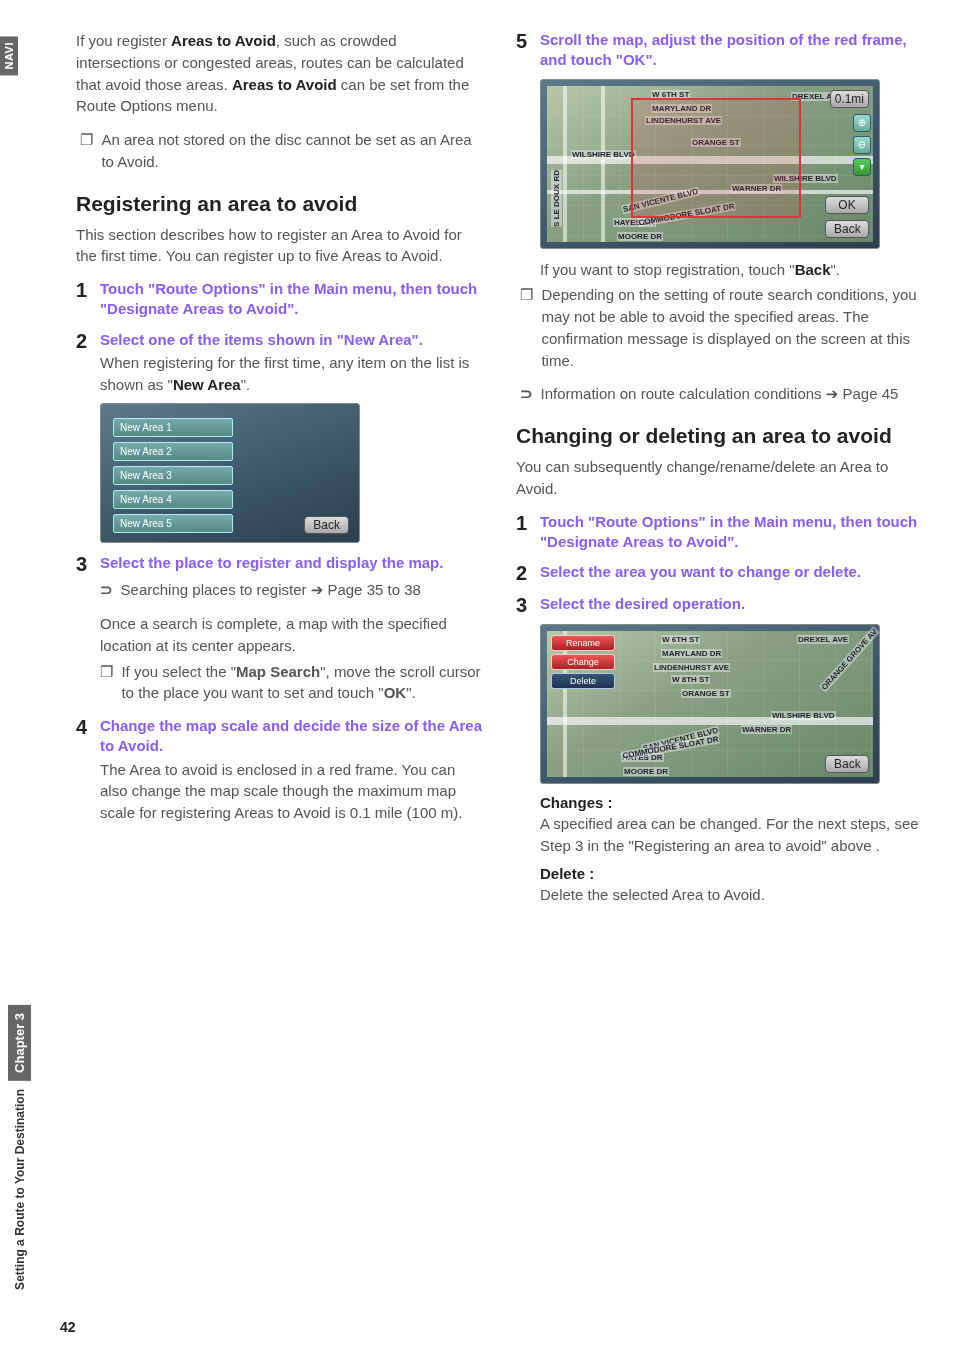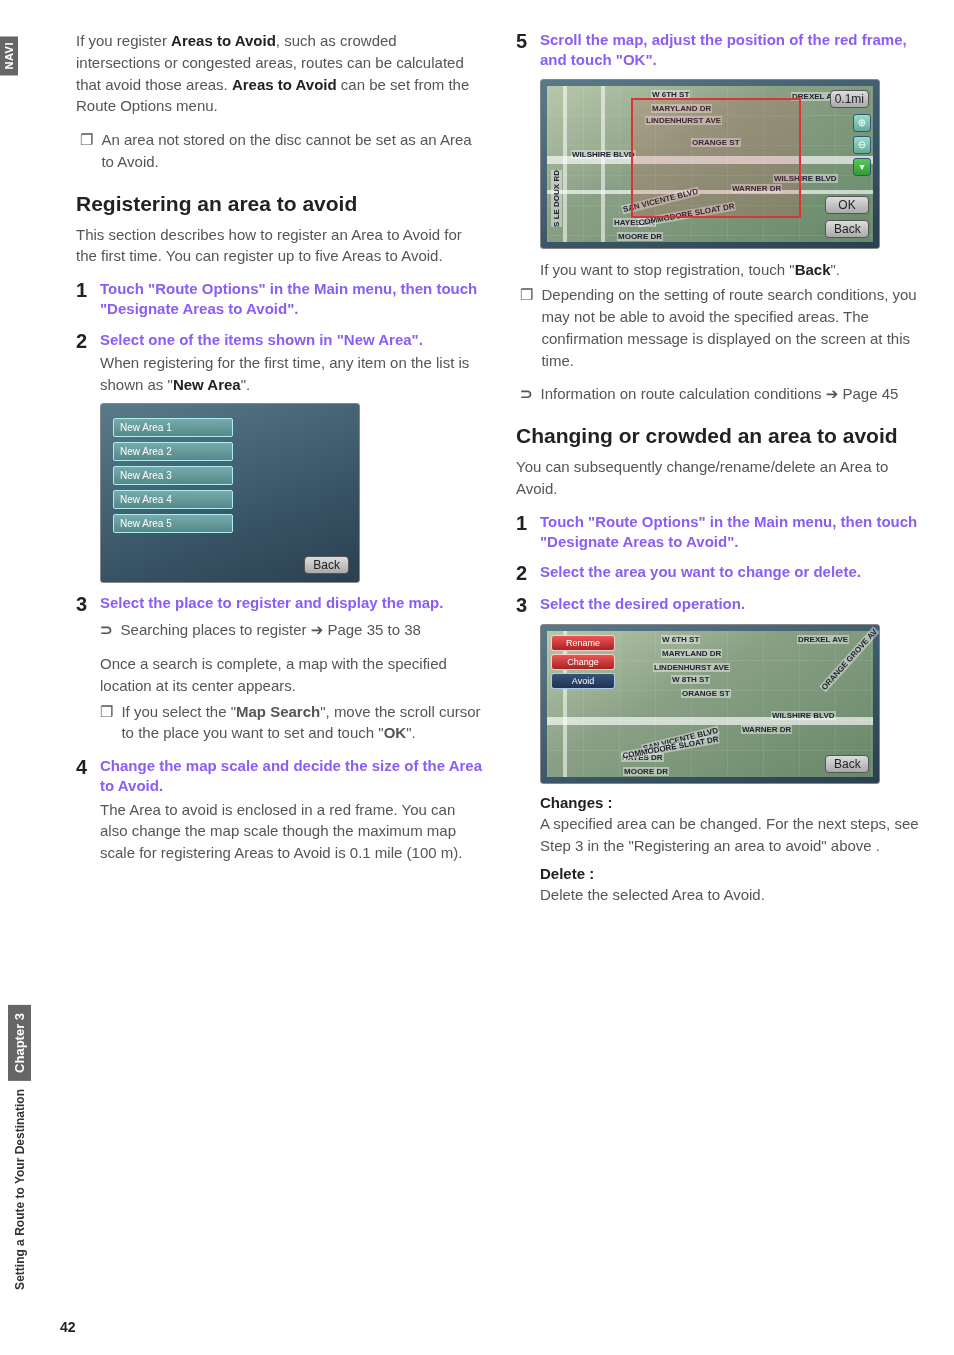--- a/index.html
+++ b/index.html
@@ -133,21 +133,21 @@
   }
   .indent { margin-left: 24px; }
   .screenshot {
     background: linear-gradient(160deg,#5a7a8a 0%,#3a5568 60%,#2a4050 100%);
     border-radius: 3px;
     border: 1px solid #888;
     margin: 8px 0 10px 24px;
   }
   .shot-list {
     width: 260px;
-    height: 180px;
+    height: 140px;
     padding: 14px 24px 8px 12px;
     position: relative;
   }
   .shot-list .row {
     background: linear-gradient(#7aa, #588);
     border: 1px solid #aee;
     color: #fff;
     font-size: 10px;
     padding: 3px 6px;
     margin-bottom: 5px;
@@ -385,21 +385,21 @@
         <span>Depending on the setting of route search conditions, you may not be able to avoid the specified areas. The confirmation message is displayed on the screen at this time.</span>
       </div>
 
       <div class="bullet arrow-bullet">
         <span class="mark"></span>
         <span>
           <span>Information on route calculation conditions </span><span class="arrow">➔</span><span> Page 45</span>
         </span>
       </div>
 
-      <h2 class="sub-title">Changing or crowded an area to avoid</h2>
+      <h2 class="sub-title">Changing or deleting an area to avoid</h2>
       <p class="body-text">You can subsequently change/rename/delete an Area to Avoid.</p>
 
       <div class="step">
         <div class="step-num">1</div>
         <div class="step-body">
             <div class="step-bold">Touch "Route Options" in the Main menu, then touch "Designate Areas to Avoid".</div>
           </div>
       </div>
       <div class="step">
         <div class="step-num">2</div>
@@ -427,21 +427,21 @@
         <div class="map-label" style="top:100px;left:200px">WARNER DR</div>
         <div class="map-label" style="top:110px;left:100px;transform:rotate(-14deg)">SAN VICENTE BLVD</div>
         <div class="map-label" style="top:128px;left:80px">HAYES DR</div>
         <div class="map-label" style="top:142px;left:82px">MOORE DR</div>
         <div class="map-label" style="top:118px;left:80px;transform:rotate(-10deg)">COMMODORE SLOAT DR</div>
         <div class="map-label" style="top:10px;left:256px">DREXEL AVE</div>
         <div class="map-label" style="top:30px;left:268px;transform:rotate(-48deg)">ORANGE GROVE AV</div>
         <div class="option-panel">
           <div class="opt-btn">Rename</div>
           <div class="opt-btn">Change</div>
-          <div class="opt-btn del">Avoid</div>
+          <div class="opt-btn del">Delete</div>
         </div>
         <div class="ui-btn" style="right:10px;bottom:10px;width:44px;text-align:center">Back</div>
       </div>
 
 
       <div class="indent">
         <div class="term">Changes :</div>
         <p class="step-text">A specified area can be changed. For the next steps, see Step 3 in the "Registering an area to avoid" above .</p>
         <div class="term">Delete :</div>
         <p class="step-text">Delete the selected Area to Avoid.</p>

